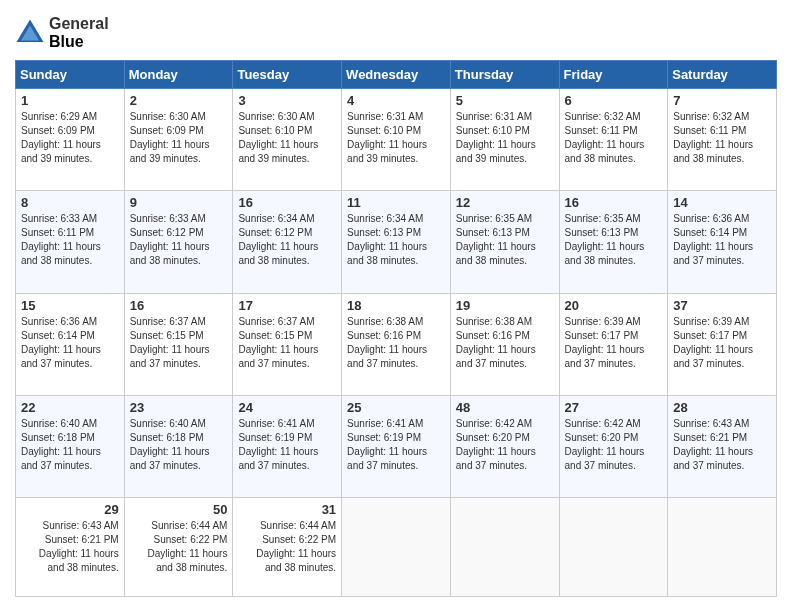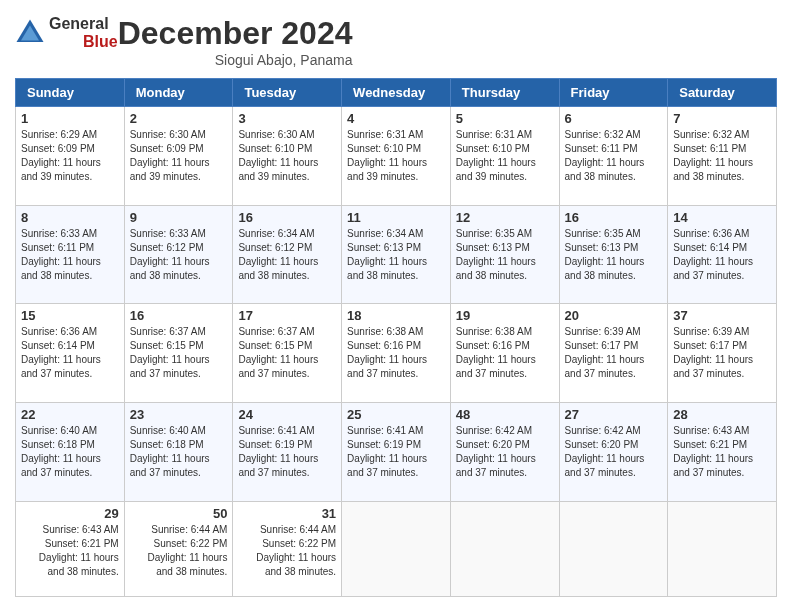--- a/index.html
+++ b/index.html
@@ -12,20 +12,21 @@
     }
     .page {
       width: 792px;
       height: 612px;
       padding: 15px;
       display: flex;
       flex-direction: column;
     }
     .header {
       display: flex;
+      justify-content: space-between;
       align-items: flex-start;
       margin-bottom: 10px;
     }
     .logo {
       display: flex;
       align-items: center;
       gap: 4px;
     }
     .logo-text {
       display: flex;
@@ -33,22 +34,21 @@
       line-height: 1.1;
     }
     .logo-general {
       font-size: 16px;
       font-weight: bold;
       color: #333;
     }
     .logo-blue {
       font-size: 16px;
       font-weight: bold;
-      color: #b91c1c;
-      margin-left: 34px;
+      color: #000000;
     }
     .logo-icon {
       width: 30px;
       height: 30px;
     }
     .title-section {
       text-align: right;
     }
     .month-title {
       font-size: 32px;
@@ -62,21 +62,21 @@
     .calendar {
       flex: 1;
       border: 1px solid #ccc;
       border-collapse: collapse;
       width: 100%;
       table-layout: fixed;
     }
     .calendar th {
       background: #2563a8;
       color: white;
-      padding: 6px 11px;
+      padding: 6px 4px;
       font-size: 13px;
       font-weight: bold;
       text-align: left;
       border: 1px solid #4a7fc1;
     }
     .calendar td {
       border: 1px solid #ccc;
       vertical-align: top;
       padding: 4px 5px;
       font-size: 9.5px;
@@ -114,24 +114,20 @@
     <div class="logo">
       <svg class="logo-icon" viewBox="0 0 40 40">
         <polygon points="20,2 38,32 2,32" fill="#2563a8"></polygon>
         <polygon points="20,10 32,30 8,30" fill="#5b9bd5"></polygon>
       </svg>
       <div class="logo-text">
         <span class="logo-general">General</span>
         <span class="logo-blue">Blue</span>
       </div>
     </div>
-    <div class="title-section">
-      <div class="month-title">December 2024</div>
-      <div class="location">Siogui Abajo, Panama</div>
-    </div>
   </div>
 
   <table class="calendar">
     <thead>
       <tr>
       <th>Sunday</th>
           <th>Monday</th>
           <th>Tuesday</th>
           <th>Wednesday</th>
           <th>Thursday</th>

